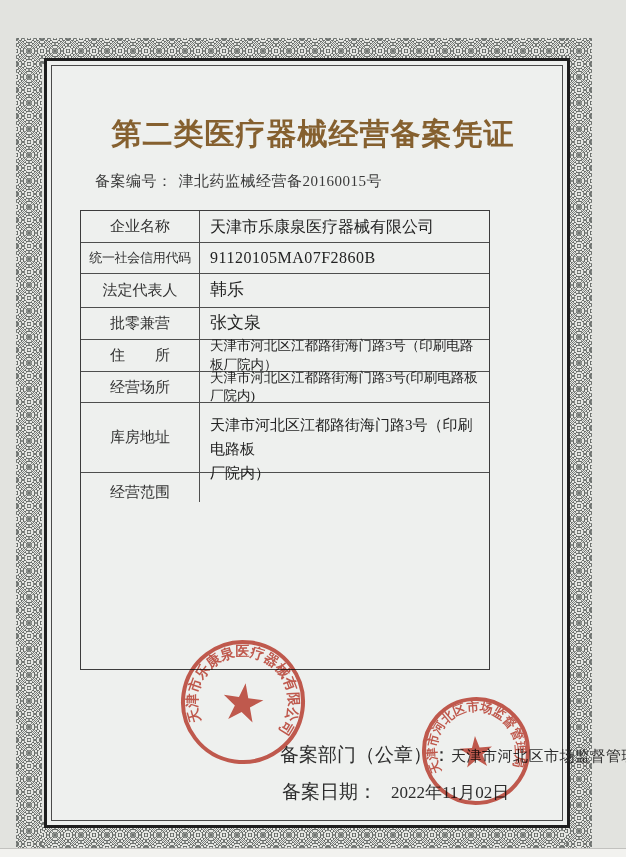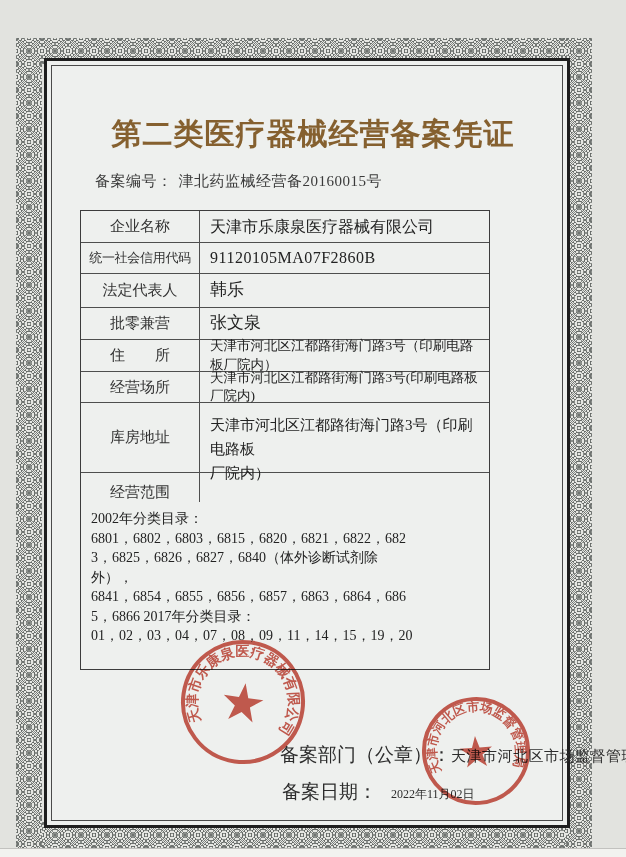--- a/index.html
+++ b/index.html
@@ -79,21 +79,21 @@
   
   .dept-line {
     position:absolute; left:280px; top:742px;
     font-size:19px; color:#2c2c2c; white-space:nowrap; z-index:3;
   }
   .dept-line .val { font-size:15px; letter-spacing:.5px; }
   .date-line {
     position:absolute; left:282px; top:779px;
     font-size:19px; color:#2c2c2c; white-space:nowrap; z-index:3;
   }
-  .date-line .val { font-size:12px; margin-left:14px; }
+  .date-line .val { font-size:17px; margin-left:14px; }
 
   
   .seal { position:absolute; mix-blend-mode:multiply; opacity:.82; z-index:4; }
   .seal-company { left:178px; top:637px; width:130px; height:130px; transform:rotate(8deg); }
   .seal-authority { left:419px; top:694px; width:114px; height:114px; transform:rotate(-4deg); }
   .seal text { font-family:"Liberation Serif","DejaVu Serif",serif; font-weight:bold; }
 
   
   .scan-bottom {
     position:absolute; left:0; bottom:0; width:626px; height:9px;
@@ -145,27 +145,20 @@
       <div class="cell-label">经营场所</div>
       <div class="cell-value">天津市河北区江都路街海门路3号(印刷电路板厂院内)</div>
     </div>
     <div class="row r8">
       <div class="cell-label">库房地址</div>
       <div class="cell-value">天津市河北区江都路街海门路3号（印刷电路板
 厂院内）</div>
     </div>
     <div class="row r9">
       <div class="cell-label">经营范围</div>
-      <div class="cell-value">2002年分类目录：
-6801，6802，6803，6815，6820，6821，6822，682
-3，6825，6826，6827，6840（体外诊断试剂除
-外），
-6841，6854，6855，6856，6857，6863，6864，686
-5，6866 2017年分类目录：
-01，02，03，04，07，08，09，11，14，15，19，20</div>
     </div>
   </div>
 
   <div class="dept-line">
     <span>备案部门（公章）：</span><span class="val">天津市河北区市场监督管理局</span>
   </div>
   <div class="date-line">
     <span>备案日期：</span><span class="val">2022年11月02日</span>
   </div>
 

